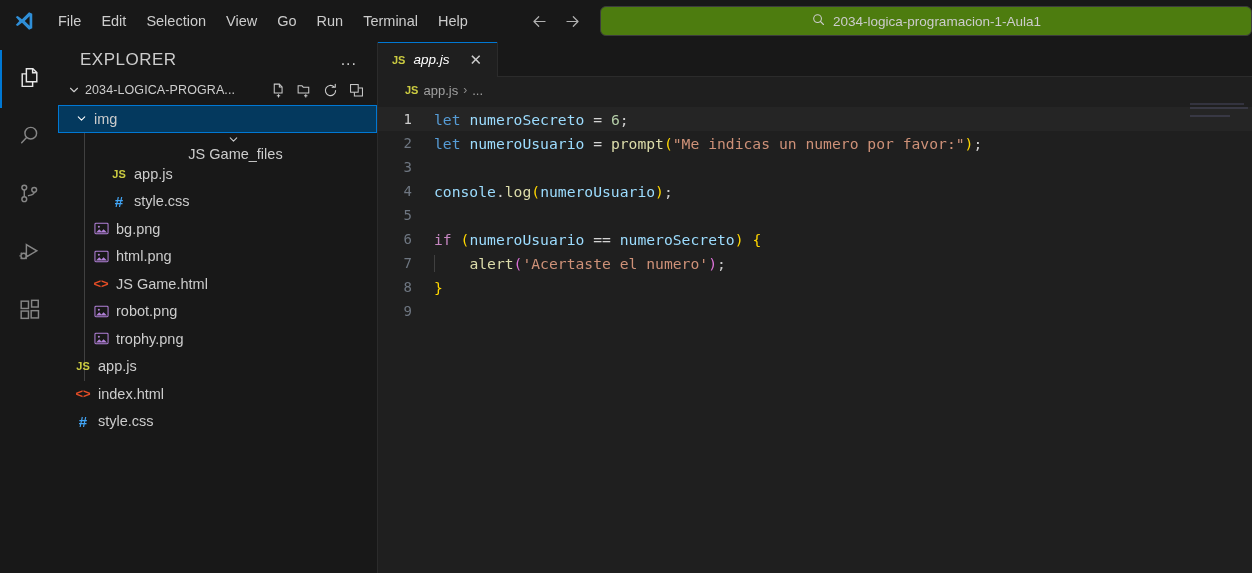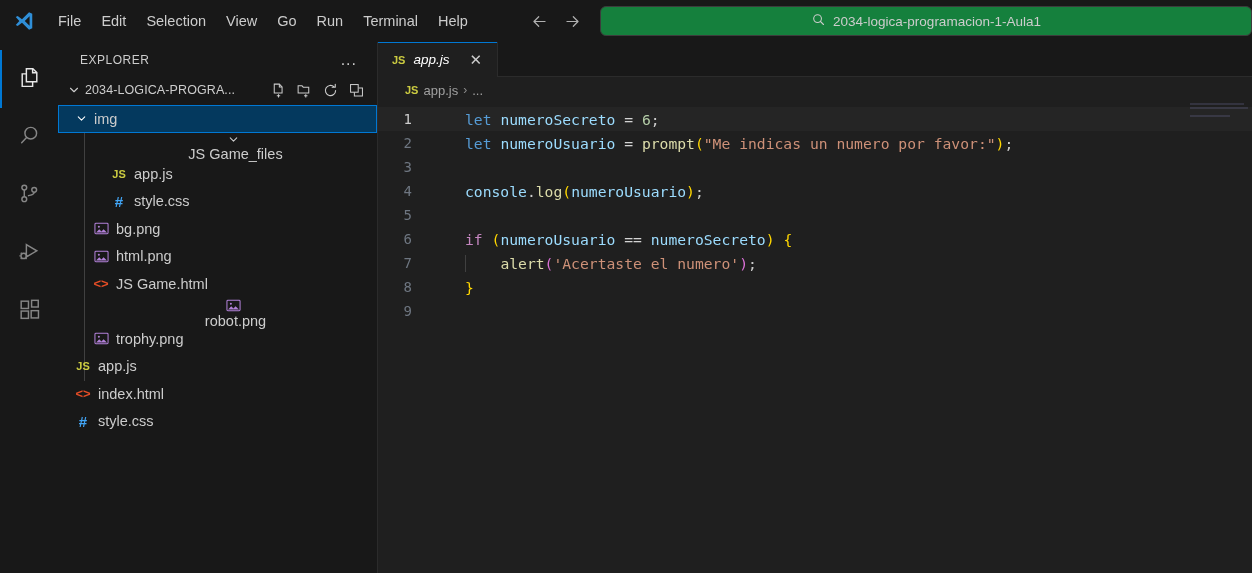--- a/index.html
+++ b/index.html
@@ -25,21 +25,21 @@
     white-space: nowrap; cursor: default; border-radius: 3px;
   }
   .navarrows { display: flex; align-items: center; gap: 14px; margin-left: 52px; }
   .navarrow { color: #cccccc; opacity: .85; display: flex; }
   .searchbar-wrap {
     position: absolute; left: 600px; top: 6px;
     width: 652px; height: 30px;
   }
   .searchbar {
     width: 100%; height: 100%;
-    background: #15803d;
+    background: #4d7c0f;
     border: 1px solid #3c3c3c;
     border-radius: 6px;
     display: flex; align-items: center; justify-content: center;
     gap: 7px;
     color: #cccccc; font-size: 13.5px;
   }
   .searchbar .sb-label { white-space: nowrap; }
 
   
   .body { flex: 1; display: flex; min-height: 0; }
@@ -62,21 +62,21 @@
   
   .sidebar {
     width: 320px; min-width: 320px; background: #181818;
     display: flex; flex-direction: column;
     border-right: 1px solid #2b2b2b;
   }
   .sidebar-title {
     height: 35px; display: flex; align-items: center; justify-content: space-between;
     padding: 0 20px 0 22px;
   }
-  .sidebar-title .txt { font-size: 12px; letter-spacing: .5px; color: #cccccc; text-align: right; }
+  .sidebar-title .txt { font-size: 17px; letter-spacing: .5px; color: #cccccc; text-align: right; }
   .sidebar-title .more { color: #cccccc; font-size: 16px; letter-spacing: 1px; line-height: 10px; cursor: pointer; }
 
   .folder-header {
     height: 26px; display: flex; align-items: center; gap: 3px;
     padding-left: 8px; padding-right: 8px;
   }
   .folder-header .chev { color: #cccccc; display: flex; width: 16px; justify-content: center; }
   .folder-header .fname {
     font-size: 12.5px; font-weight: normal; color: #cccccc;
     white-space: nowrap; overflow: hidden; flex: 1; letter-spacing: .1px;
@@ -130,21 +130,21 @@
     height: 24px; display: flex; align-items: center;
     font-family: "DejaVu Sans Mono", monospace; font-size: 14.7px;
     white-space: pre;
   }
   .cline.active-line { background: #ffffff07; }
   .lnum {
     width: 56px; min-width: 56px; text-align: right; padding-right: 22px;
     color: #6e7681; font-family: "DejaVu Sans Mono", monospace; font-size: 14px;
   }
   .cline.active-line .lnum { color: #cccccc; }
-  .ctext { position: relative; margin-left: 31px; }
+  .ctext { position: relative; }
   .iguide { position: absolute; left: 0; top: 0; bottom: 0; width: 1px; background: #404040; }
 
   
   .t-kw     { color: #569cd6; }
   .t-kwctl  { color: #c586c0; }
   .t-var    { color: #9cdcfe; }
   .t-op     { color: #d4d4d4; }
   .t-num    { color: #b5cea8; }
   .t-fn     { color: #dcdcaa; }
   .t-str    { color: #ce9178; }
@@ -347,40 +347,40 @@
               </svg>
           </span>
           <span class="label">html.png</span>
         </div>
 
         <div class="row" style="padding-left:32px;">
           <span class="ico ico-html">&lt;&gt;</span>
           <span class="label">JS Game.html</span>
         </div>
 
-        <div class="row" style="padding-left:32px;flex-direction:column;">
-          <span class="ico">
-            <svg width="15" height="15" viewBox="0 0 16 16">
-                <rect x="1" y="2.5" width="14" height="11" rx="1" fill="none" stroke="#b180d7" stroke-width="1.1"></rect>
-                <circle cx="5.2" cy="6.2" r="1.1" fill="#b180d7"></circle>
-                <path d="M2.2 12.3l3.4-3.6 2.4 2.4 2.2-2.4 3.6 3.6z" fill="#b180d7"></path>
-              </svg>
-          </span>
-          <span class="label">robot.png</span>
-        </div>
-
-
         <div class="row" style="padding-left:32px;">
           <span class="ico">
             <svg width="15" height="15" viewBox="0 0 16 16">
                 <rect x="1" y="2.5" width="14" height="11" rx="1" fill="none" stroke="#b180d7" stroke-width="1.1"></rect>
                 <circle cx="5.2" cy="6.2" r="1.1" fill="#b180d7"></circle>
                 <path d="M2.2 12.3l3.4-3.6 2.4 2.4 2.2-2.4 3.6 3.6z" fill="#b180d7"></path>
               </svg>
           </span>
+          <span class="label">robot.png</span>
+        </div>
+
+
+        <div class="row" style="padding-left:32px;">
+          <span class="ico">
+            <svg width="15" height="15" viewBox="0 0 16 16">
+                <rect x="1" y="2.5" width="14" height="11" rx="1" fill="none" stroke="#b180d7" stroke-width="1.1"></rect>
+                <circle cx="5.2" cy="6.2" r="1.1" fill="#b180d7"></circle>
+                <path d="M2.2 12.3l3.4-3.6 2.4 2.4 2.2-2.4 3.6 3.6z" fill="#b180d7"></path>
+              </svg>
+          </span>
           <span class="label">trophy.png</span>
         </div>
 
         <div class="row" style="padding-left:14px;">
           <span class="ico ico-js">JS</span>
           <span class="label">app.js</span>
         </div>
 
         <div class="row" style="padding-left:14px;">
           <span class="ico ico-html">&lt;&gt;</span>

